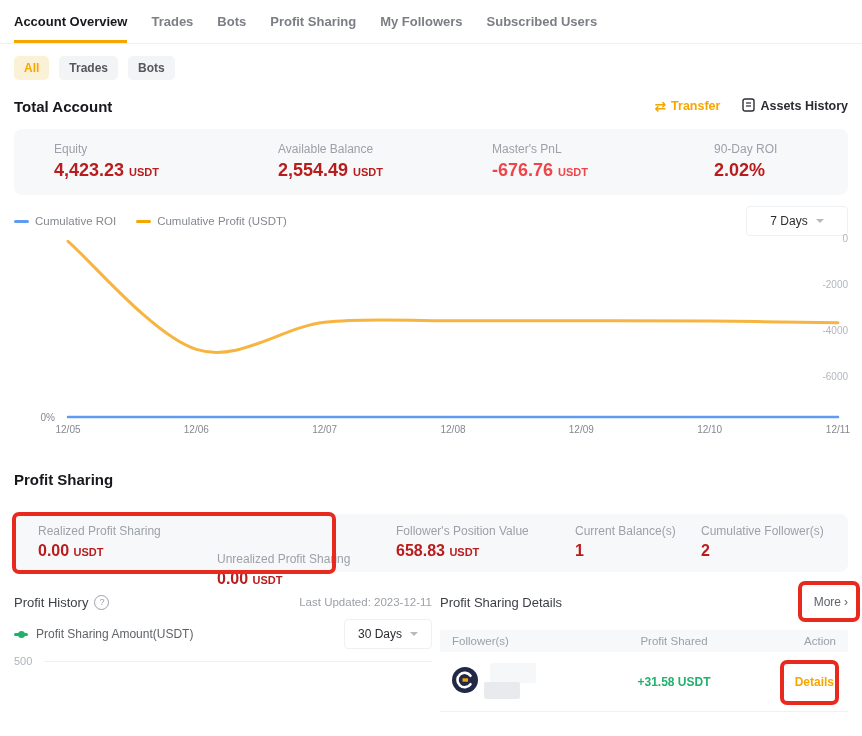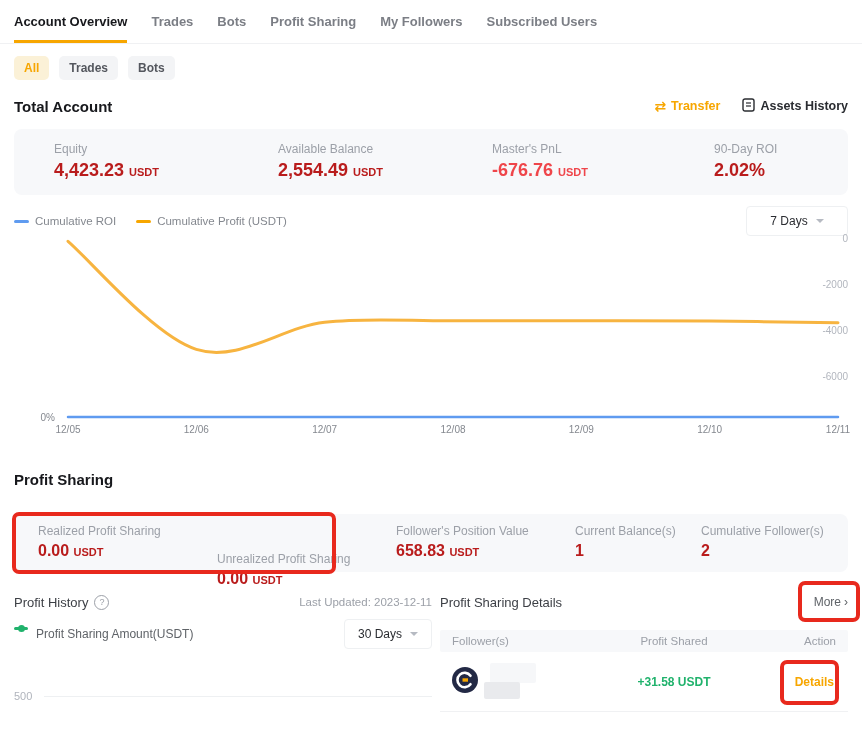--- a/index.html
+++ b/index.html
@@ -55,25 +55,25 @@
   
   .bottom{margin:20px 14px 0;display:flex;gap:8px;}
   .col-left{width:418px;}
   .col-right{width:408px;}
   .sub-head{display:flex;justify-content:space-between;align-items:center;height:20px;}
   .sub-title{font-size:13px;color:#3c3f45;display:flex;align-items:center;gap:6px;}
   .muted{font-size:11.5px;color:#9ca0a8;}
   .q-icon{display:inline-flex;width:13px;height:13px;border:1px solid #9ca0a8;border-radius:50%;align-items:center;justify-content:center;font-size:9px;color:#9ca0a8;cursor:pointer;}
 
   .ph-legend-row{margin-top:8px;display:flex;justify-content:space-between;align-items:center;height:28px;}
-  .ph-legend{display:flex;align-items:flex-start;gap:8px;font-size:12px;color:#5f6368;cursor:pointer;}
+  .ph-legend{display:flex;align-items:center;gap:8px;font-size:12px;color:#5f6368;cursor:pointer;}
   .g-marker{position:relative;width:14px;height:3px;background:#20b26c;border-radius:2px;}
   .g-marker::after{content:"";position:absolute;left:4px;top:-2px;width:7px;height:7px;border-radius:50%;background:#20b26c;}
   .gridlines{position:relative;height:110px;}
-  .gridrow{position:absolute;left:0;width:100%;display:flex;align-items:center;gap:4px;height:12px;margin-top:35px;}
+  .gridrow{position:absolute;left:0;width:100%;display:flex;align-items:center;gap:4px;height:12px;}
   .gridrow .ylab{width:26px;text-align:left;font-size:11px;color:#b0b4bc;}
   .gridrow .gline{flex:1;height:1px;background:#eef0f2;margin-right:0px;}
 
   .more-link{position:relative;font-size:12px;color:#5f6368;display:flex;align-items:center;gap:3px;cursor:pointer;}
   .table-header{margin-top:18px;height:22px;background:#f7f8fa;border-radius:2px;display:grid;grid-template-columns:150px 1fr 90px;align-items:center;font-size:11.5px;color:#9ca0a8;}
   .table-header .c1{padding-left:12px;}
   .table-header .c2{text-align:center;}
   .table-header .c3{text-align:right;padding-right:12px;}
   .table-row{height:59px;border-bottom:1px solid #f0f1f3;display:grid;grid-template-columns:150px 1fr 90px;align-items:center;}
   .follower-cell{display:flex;align-items:center;gap:6px;padding-left:12px;}

